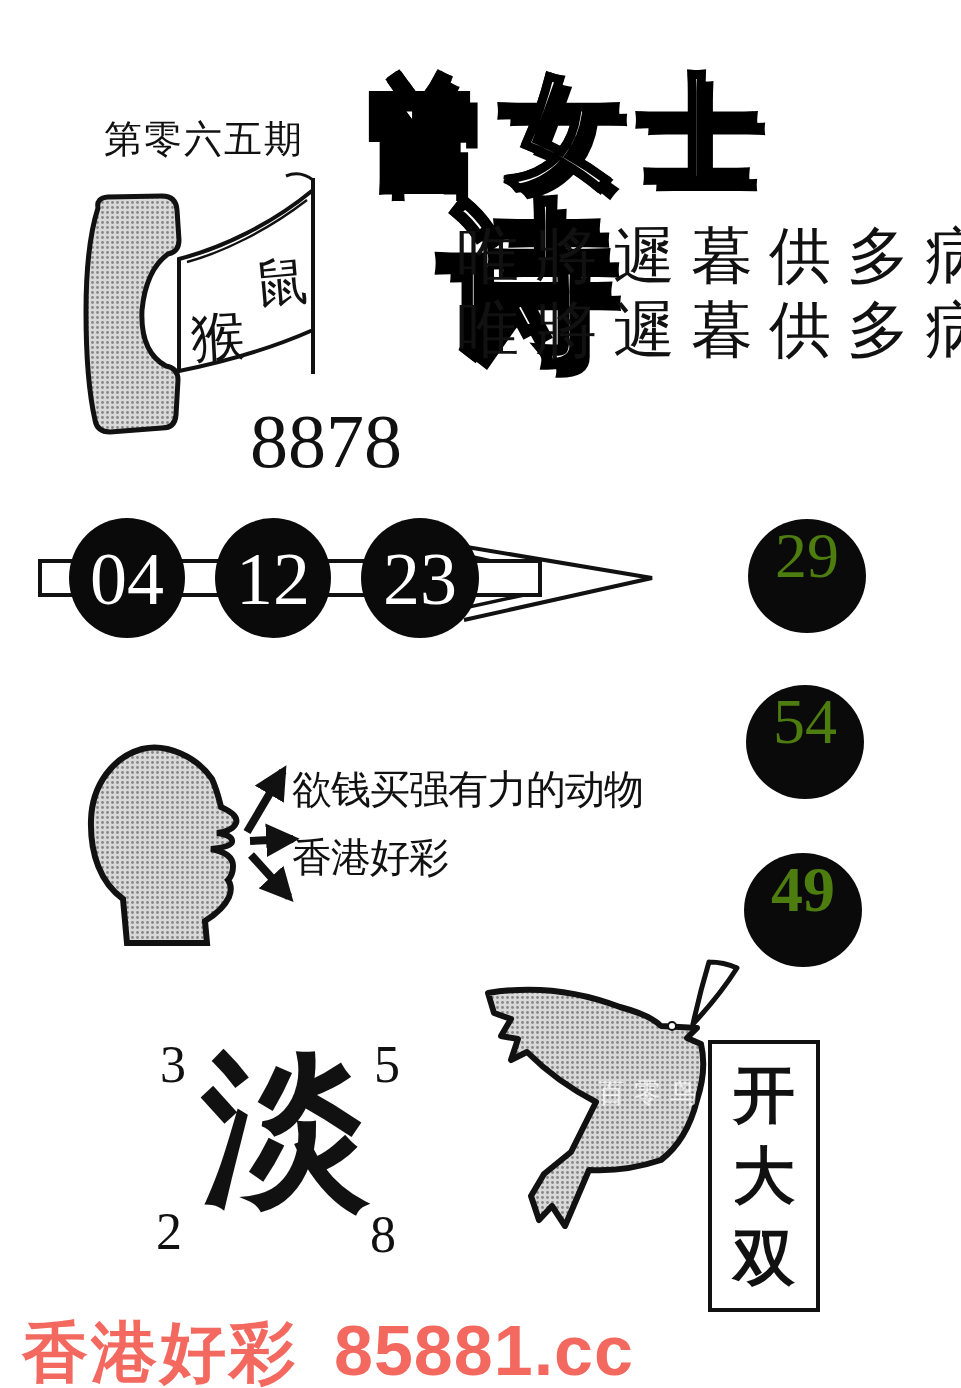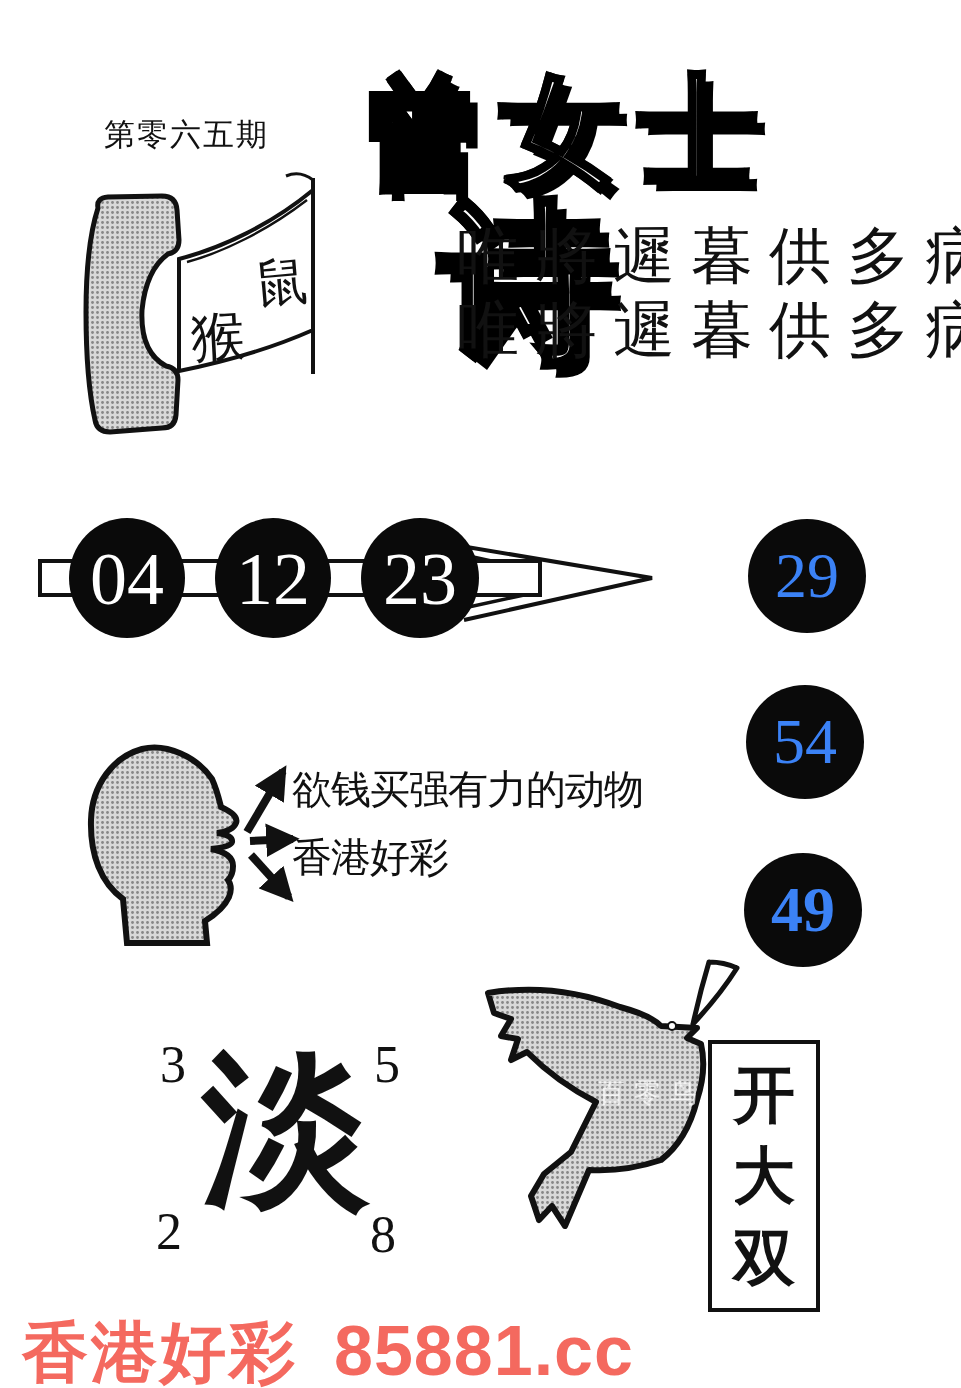--- a/index.html
+++ b/index.html
@@ -4,30 +4,30 @@
 <style>
   html,body{margin:0;padding:0;}
   body{width:961px;height:1388px;background:#ffffff;position:relative;overflow:hidden;
        font-family:"Liberation Serif", serif;color:#111;}
   .abs{position:absolute;}
   
   .hollow{color:#fff;font-weight:bold;-webkit-text-stroke:5px #000;
     text-shadow:-2px -2px 0 #000,2px -2px 0 #000,-2px 2px 0 #000,2px 2px 0 #000,10px 9px 0 #000;}
   .hollow-big{color:#fff;font-weight:bold;-webkit-text-stroke:6px #000;
     text-shadow:-2px -2px 0 #000,2px -2px 0 #000,-2px 2px 0 #000,2px 2px 0 #000,12px 11px 0 #000;}
-  .issue{left:104px;top:114px;font-size:31px;letter-spacing:2px;}
+  .issue{left:104px;top:114px;font-size:38px;letter-spacing:2px;}
   .title{left:362px;top:52px;font-size:120px;letter-spacing:18px;white-space:nowrap;}
   .poem-head{left:440px;top:198px;font-size:172px;line-height:1;}
   .poem-line{left:457px;font-size:62px;letter-spacing:16px;white-space:nowrap;}
   .poem-line1{top:214px;} .poem-line2{top:288px;}
   .pwd-row{left:244px;top:398px;display:flex;align-items:baseline;}
   .pwd-label{font-size:54px;font-weight:bold;letter-spacing:14px;}
   .pwd-value{font-size:76px;margin-left:6px;}
-  .ball{position:absolute;background:#0a0a0a;border-radius:50%;color:#3b82f6;
-    display:flex;align-items:center;justify-content:center;font-family:"Liberation Serif",serif;}
+  .ball{position:absolute;background:#0a0a0a;border-radius:50%;color:#4d7c0f;
+    display:flex;justify-content:center;font-family:"Liberation Serif",serif;}
   .side-ball{width:118px;height:114px;font-size:64px;}
   .speech{font-size:40px;letter-spacing:-1px;white-space:nowrap;text-align:center;}
   .corner-num{font-size:52px;}
   .charm-char{left:202px;top:1046px;font-size:168px;font-weight:bold;line-height:1;}
   .kai-box{left:708px;top:1040px;width:104px;height:264px;border:4px solid #111;
     display:flex;flex-direction:column;justify-content:space-evenly;align-items:center;}
   .kai-char{font-size:62px;font-weight:bold;line-height:1;}
   .footer{left:22px;top:1308px;display:flex;align-items:baseline;gap:36px;
     font-family:"Liberation Sans",sans-serif;font-weight:bold;}
   .footer-brand{font-size:66px;letter-spacing:3px;}
@@ -59,20 +59,21 @@
   <path d="M 247 35 C 208 65 164 87 127 97" fill="none" stroke="#111" stroke-width="2.5"></path>
   <text x="222" y="135" font-size="52" text-anchor="middle" fill="#111" transform="rotate(-5 222 120)">鼠</text>
   <text x="158" y="190" font-size="54" text-anchor="middle" fill="#111" transform="rotate(-3 158 171)">猴</text>
 </svg>
 
 <div class="abs poem-head hollow-big">诗</div>
 <div class="abs poem-line poem-line1">唯將遲暮供多病</div>
 <div class="abs poem-line poem-line2">唯將遲暮供多病</div>
 
 <div class="abs pwd-row">
+  <span class="pwd-value">8878</span>
 </div>
 
 <svg class="abs" style="left:30px;top:500px;" width="640" height="160" viewBox="0 0 640 160">
   <path d="M 419 44 L 622 78 L 434 120" fill="#fff" stroke="#111" stroke-width="4" stroke-linejoin="miter"></path>
   <path d="M 425 53 L 508 71 M 425 110 L 508 92" stroke="#111" stroke-width="3.5" fill="none"></path>
   <rect x="10" y="61" width="500" height="34" fill="#fff" stroke="#111" stroke-width="4"></rect>
   <ellipse cx="97" cy="78" rx="58" ry="60" fill="#0a0a0a"></ellipse>
   <ellipse cx="243" cy="78" rx="58" ry="60" fill="#0a0a0a"></ellipse>
   <ellipse cx="390" cy="78" rx="59" ry="60" fill="#0a0a0a"></ellipse>
   <text x="97" y="104" font-size="74" fill="#fff" text-anchor="middle">04</text>

